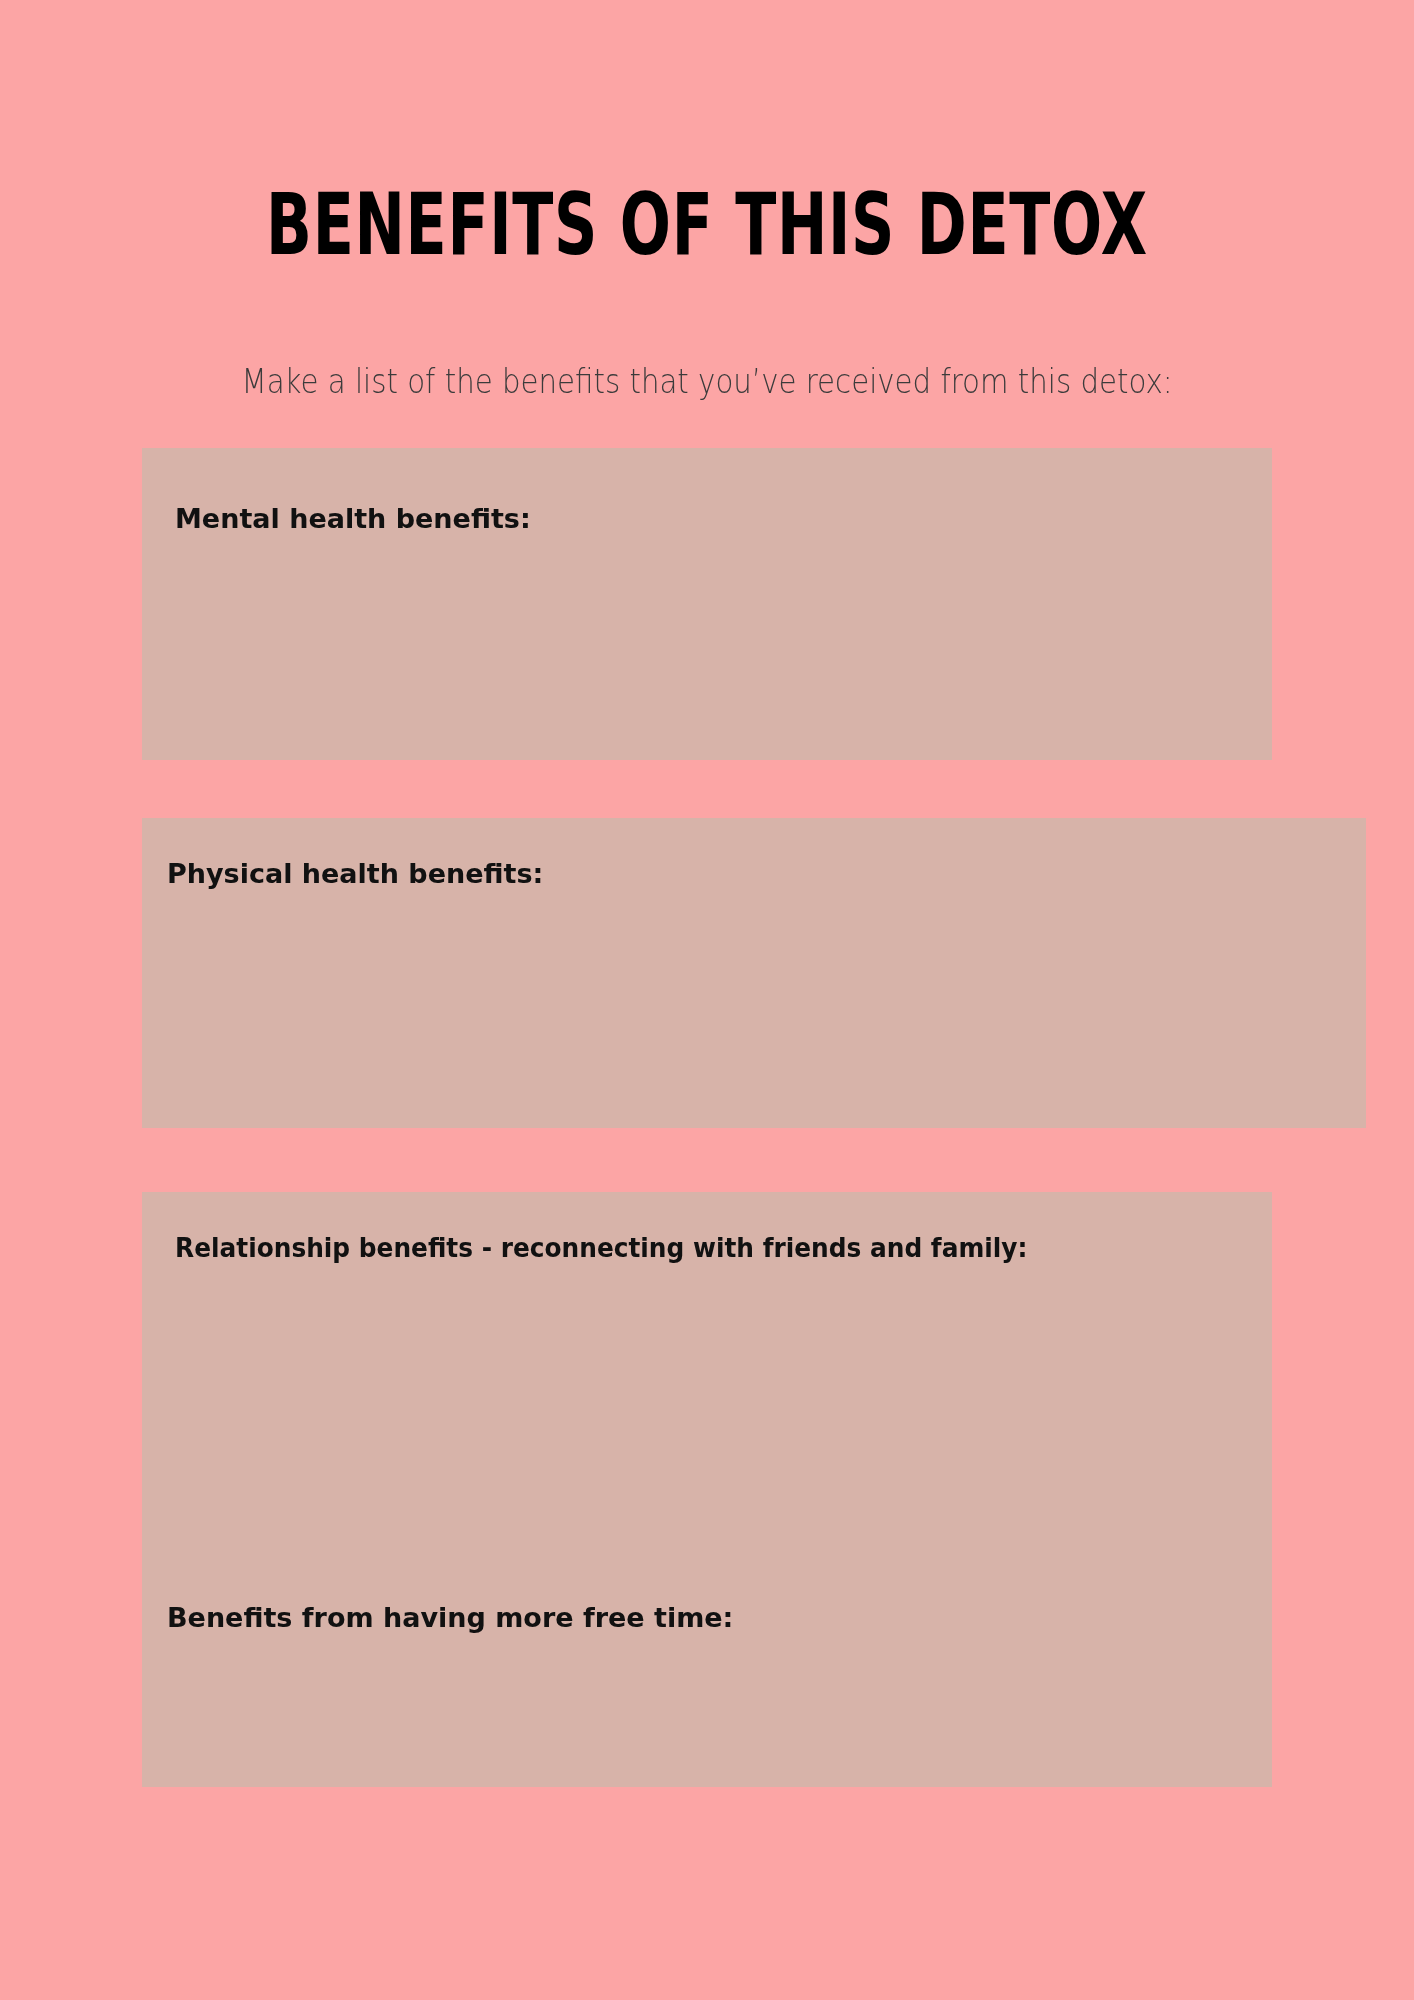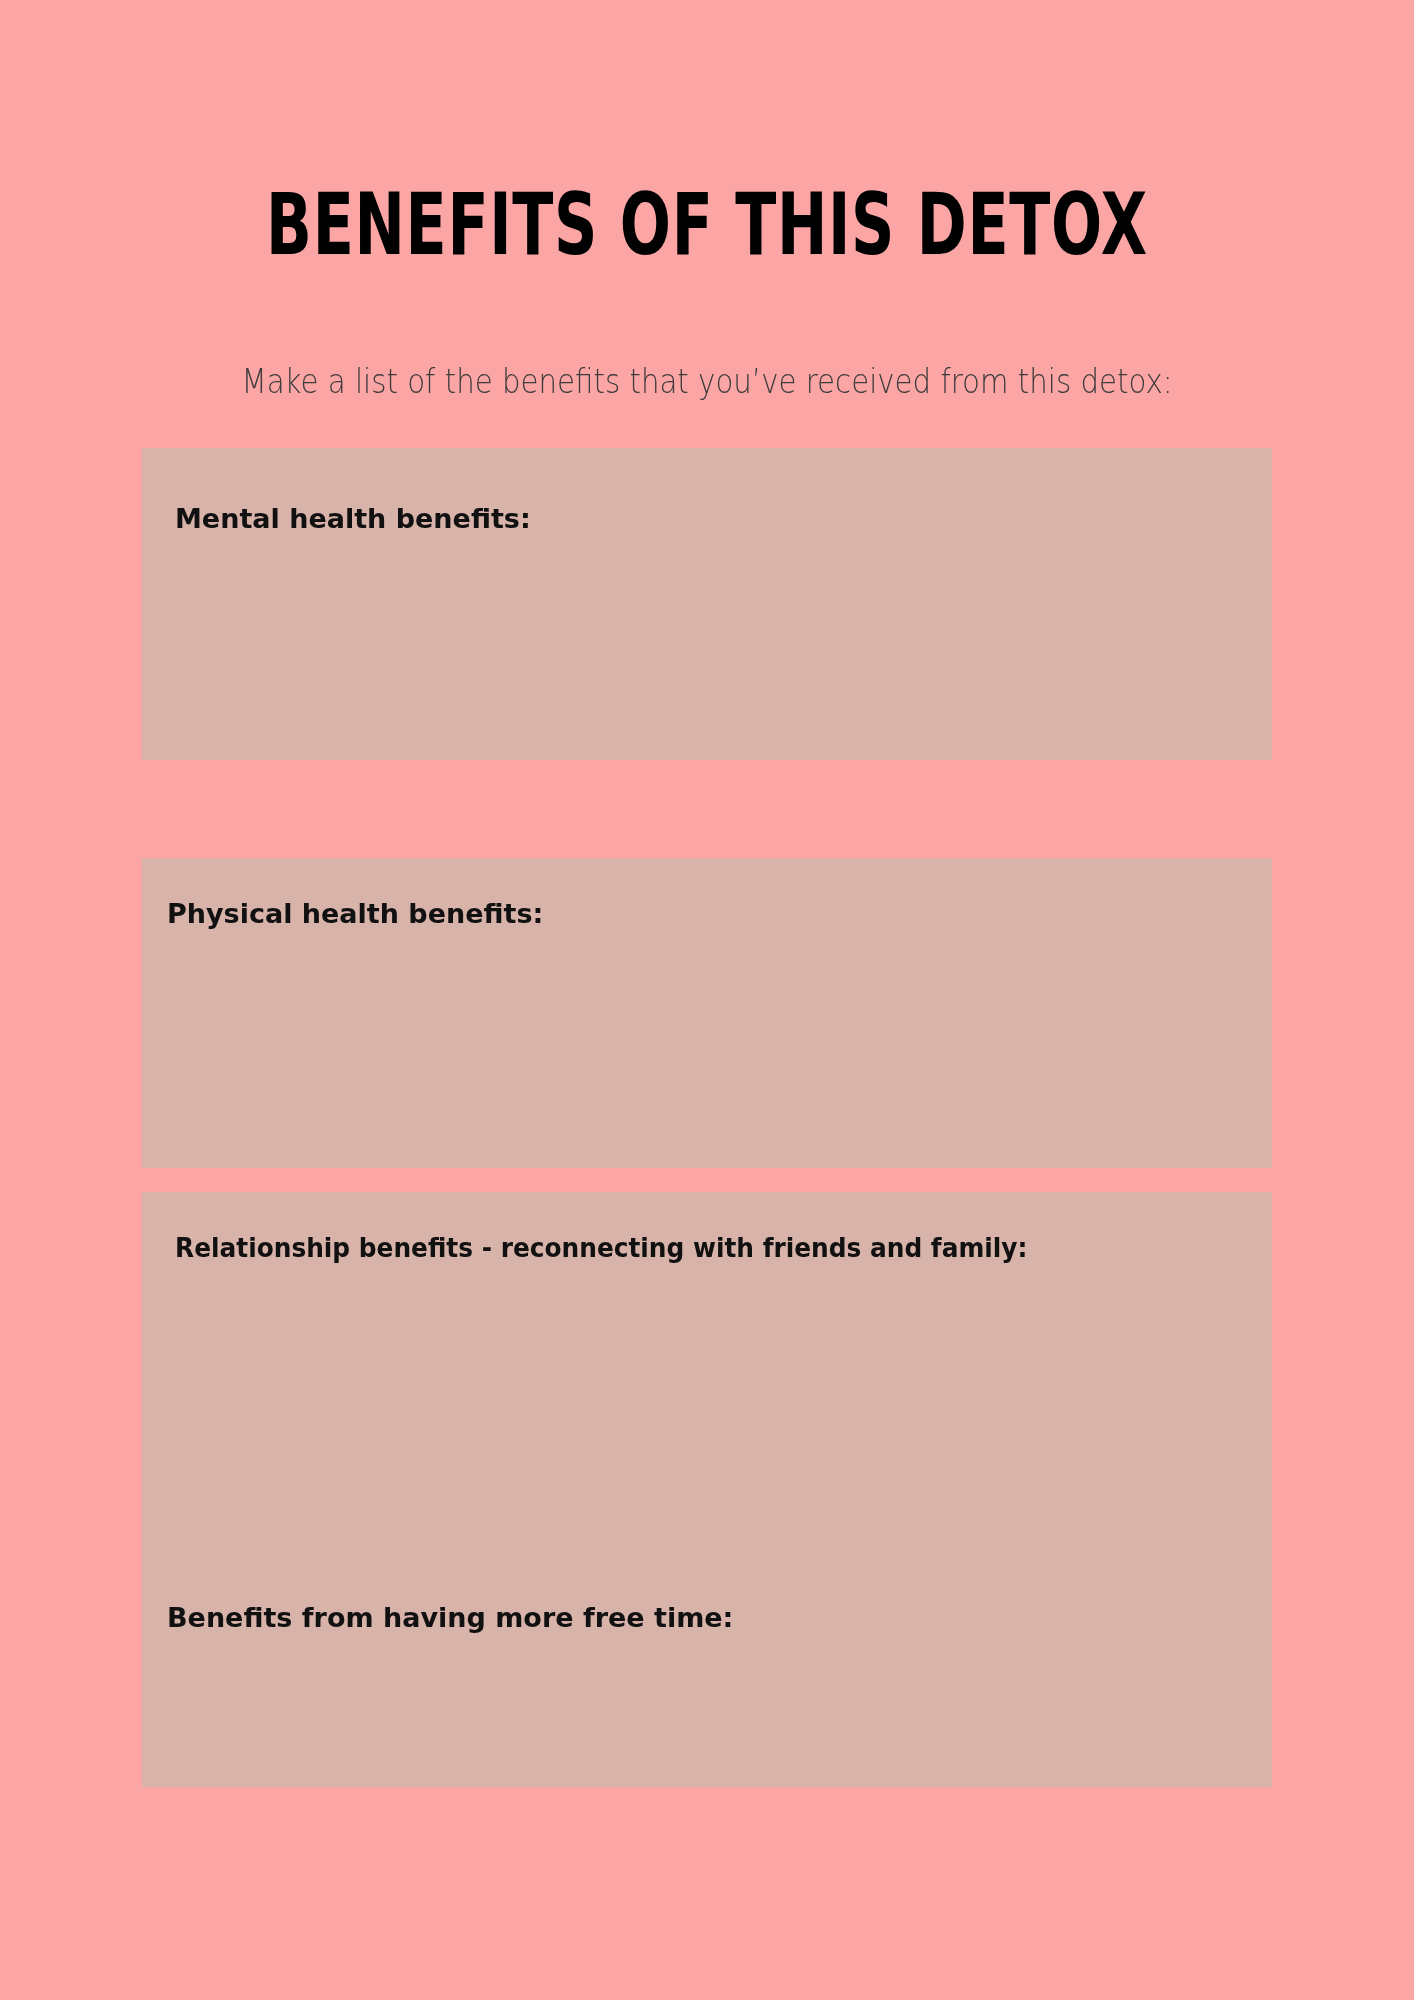--- a/index.html
+++ b/index.html
@@ -75,21 +75,21 @@
     color: #111111;
     white-space: nowrap;
   }
 
   .box-label.condensed {
     transform: scaleX(0.92);
     transform-origin: 0% 50%;
   }
 
   .box-1 { left: 142px; top: 448px;  width: 1130px; height: 312px; }
-  .box-2 { left: 142px; top: 858px;  width: 1130px; height: 310px; text-align: right; }
+  .box-2 { left: 142px; top: 818px;  width: 1224px; height: 310px; text-align: right; }
   .box-3 { left: 142px; top: 1192px; width: 1130px; height: 404px; }
   .box-4 { left: 142px; top: 1562px; width: 1130px; height: 225px; }
 
   .label-1 { left: 33px; top: 39px; margin-top: 15px; }
   .label-2 { left: 25px; top: 39px; }
   .label-3 { left: 33px; top: 39px; }
   .label-4 { left: 25px; top: 39px; }
 
   .writing-area {
     position: absolute;

